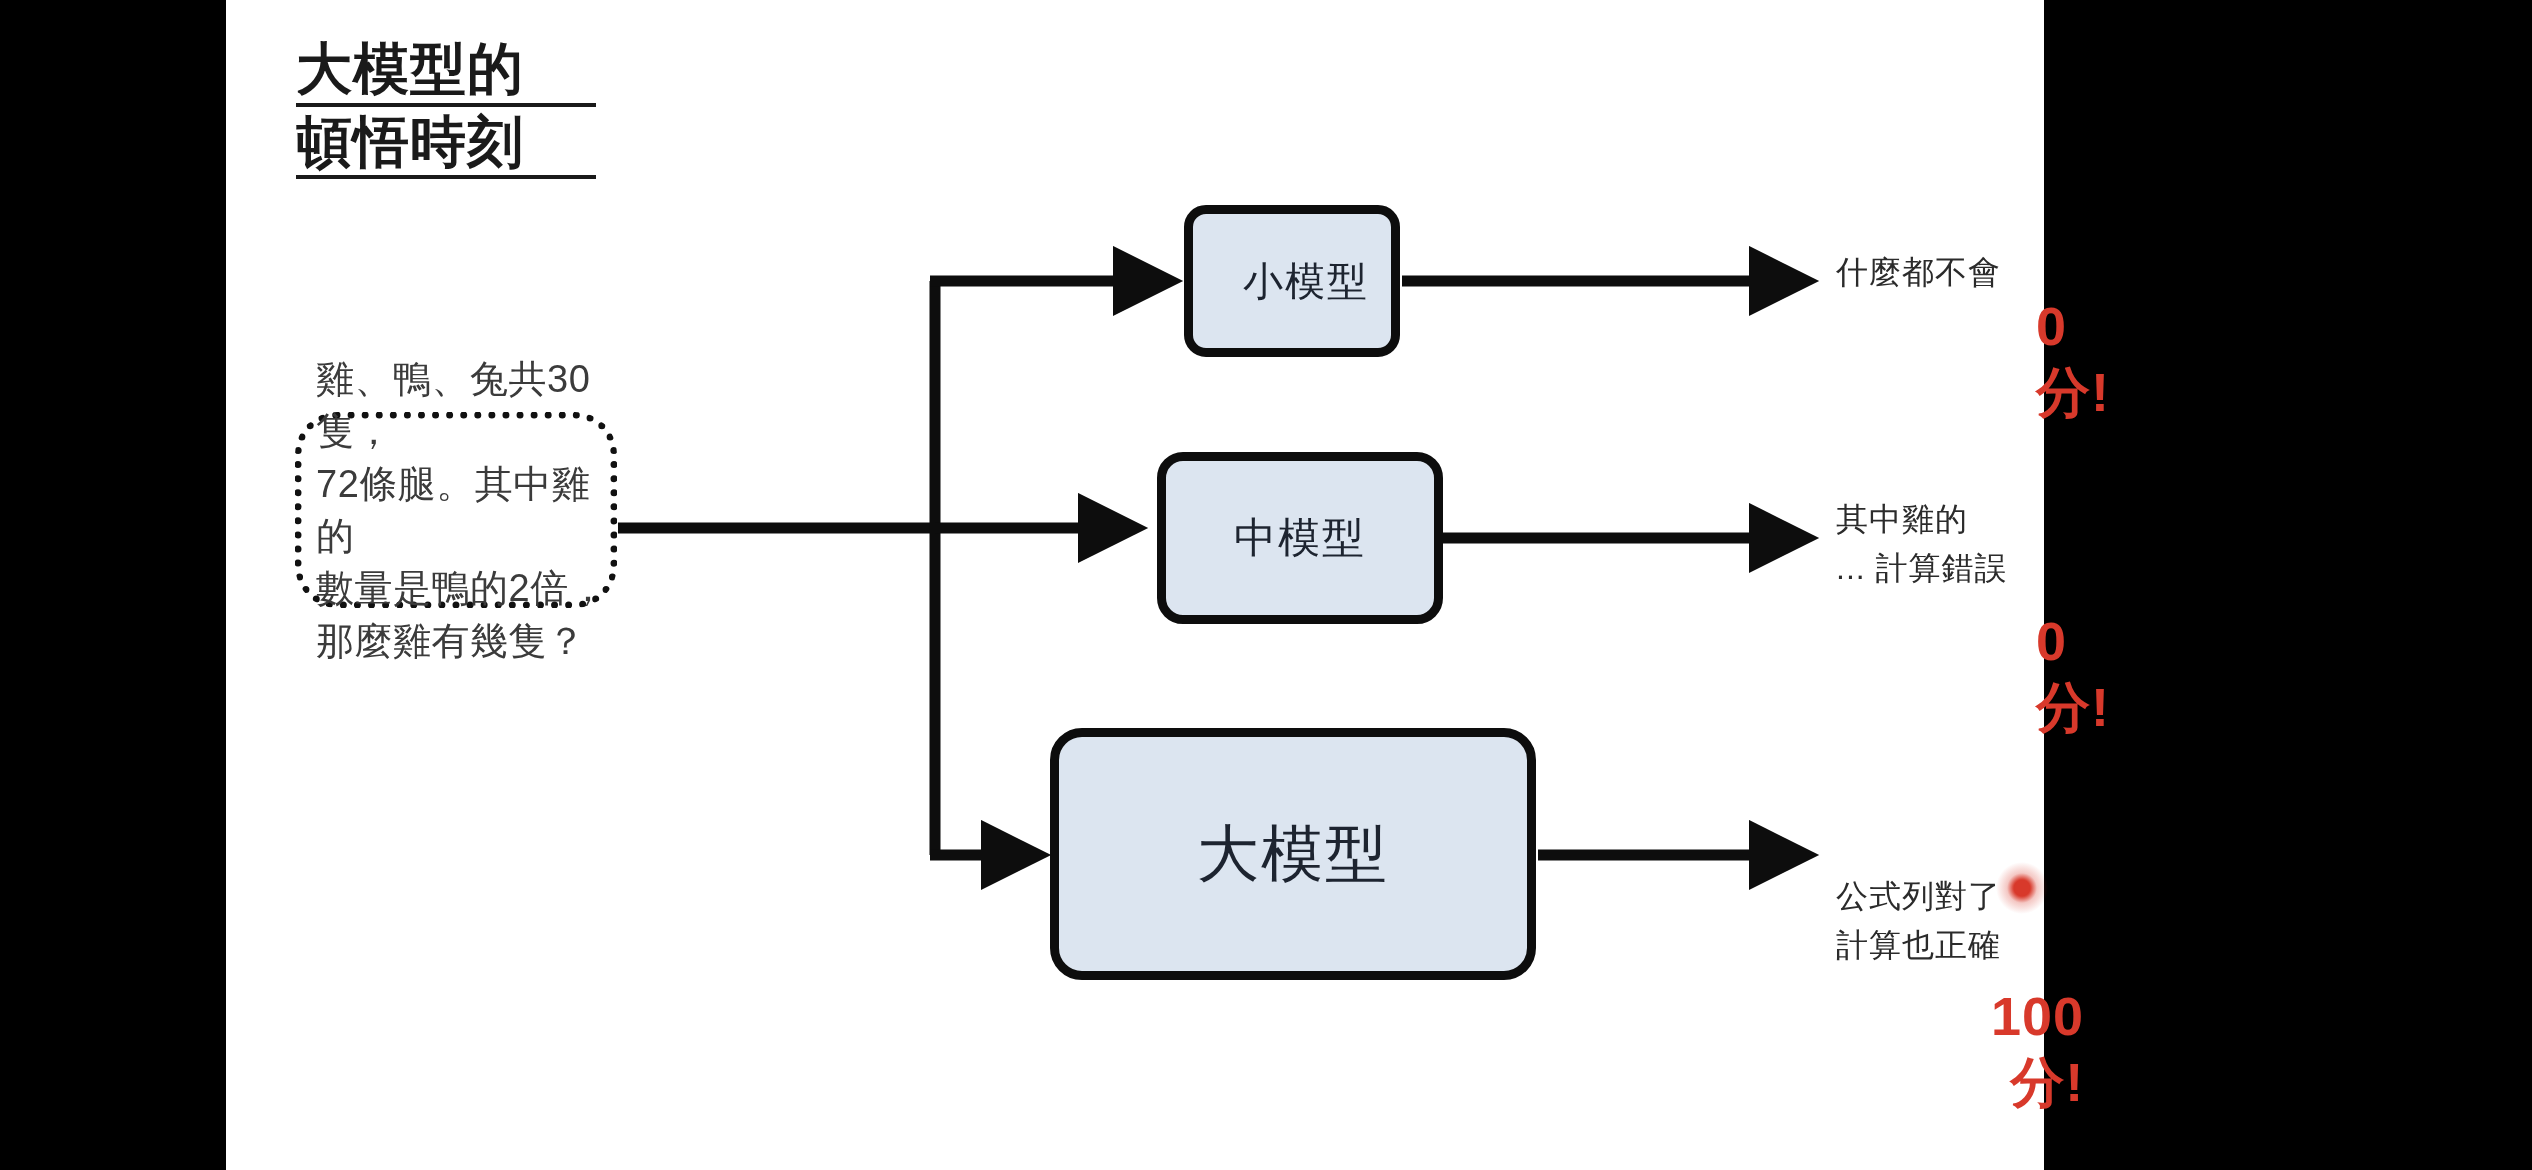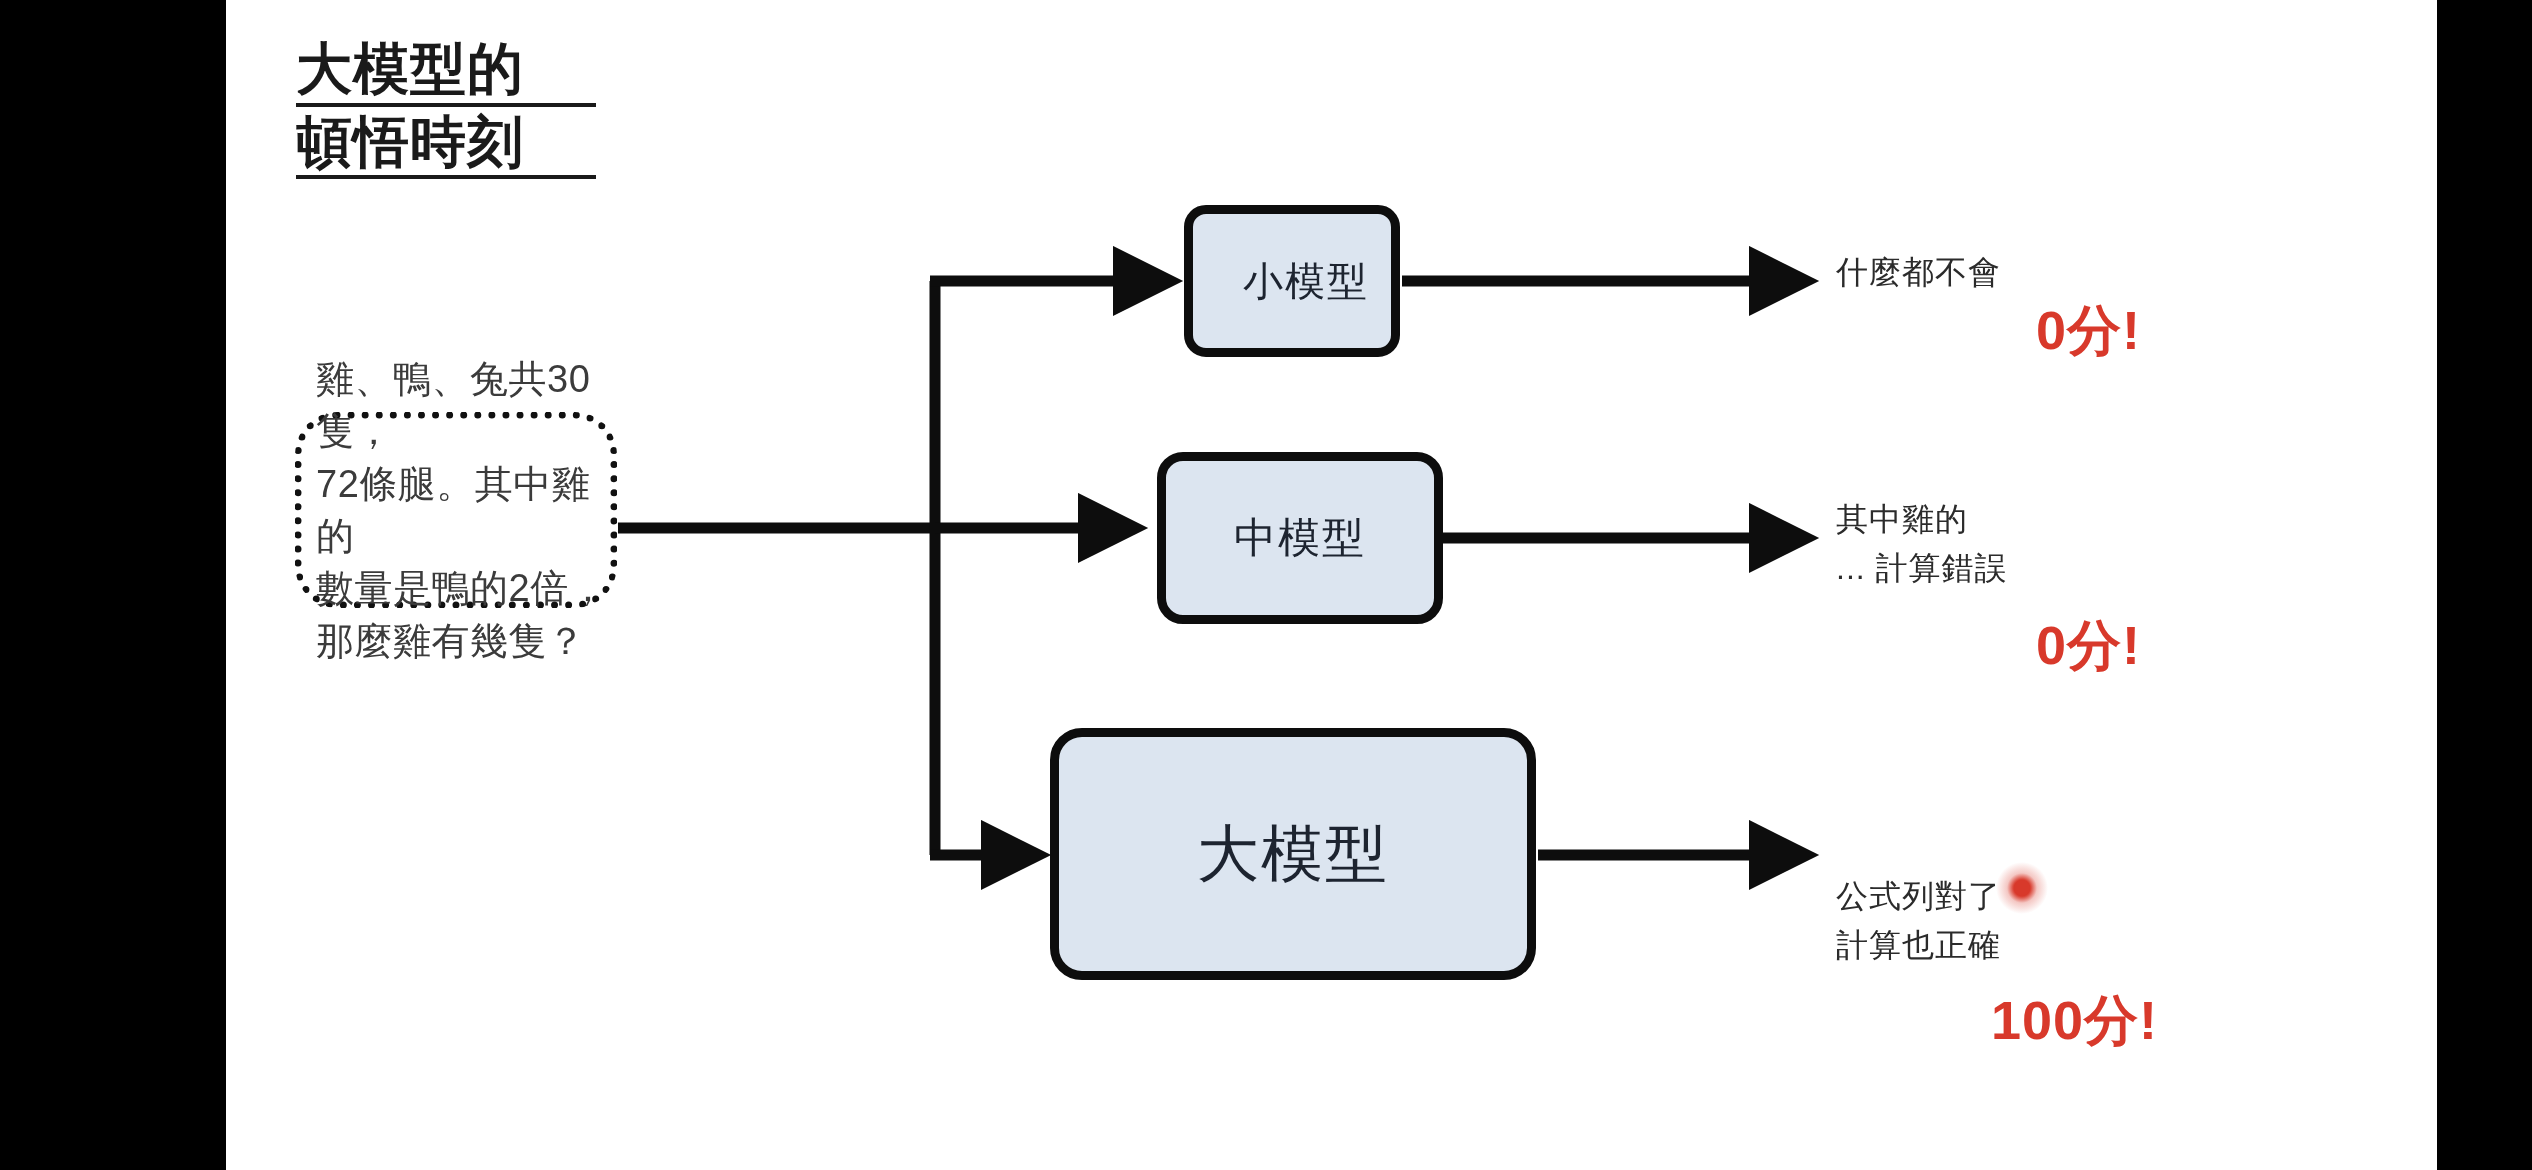--- a/index.html
+++ b/index.html
@@ -26,21 +26,21 @@
     height: 1170px;
     background: #000000;
   }
   #bar-left  { left: 0;      width: 226px; }
   #bar-right { left: 2305px; width: 227px; }
 
   #slide {
     position: absolute;
     left: 226px;
     top: 0;
-    width: 2211px;
+    width: 1818px;
     height: 1170px;
     background: #ffffff;
   }
 
   
   #title-block {
     position: absolute;
     left: 70px;
     top: 38px;
     width: 420px;

